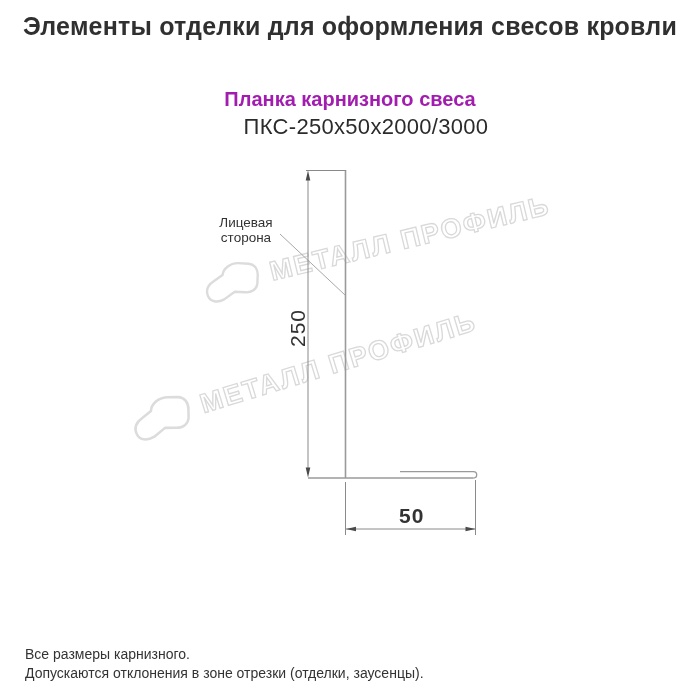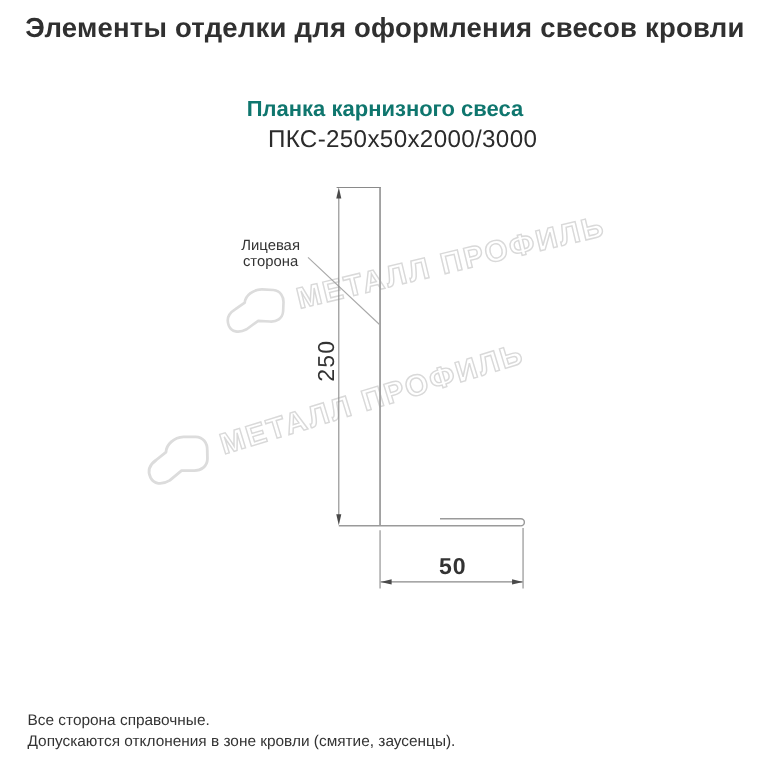--- a/index.html
+++ b/index.html
@@ -8,21 +8,21 @@
     font-family:"Liberation Sans", sans-serif;overflow:hidden;
   }
   .abs{position:absolute;}
   
   .title{
     left:0;right:0;top:12px;text-align:center;
     font-size:25px;font-weight:bold;color:#303030;letter-spacing:0.2px;
   }
   .product-name{
     left:0;right:0;top:88px;text-align:center;
-    font-size:20px;font-weight:bold;color:#0f766e;
+    font-size:20px;font-weight:bold;color:#a21caf;
   }
   .product-code{
     left:0;right:0;top:114px;text-align:center;
     font-size:22px;font-weight:normal;color:#2b2b2b;letter-spacing:0.3px;padding-left:32px;
   }
   
   .footnotes{
     left:25px;top:645px;font-size:14px;color:#333;line-height:19px;
   }
   
@@ -100,17 +100,17 @@
 
   <div class="abs face-label">
     <div>Лицевая</div>
     <div>сторона</div>
   </div>
 
   <div class="abs dim-250">250</div>
   <div class="abs dim-50">50</div>
 
   <div class="abs footnotes">
-    <div>Все сторона справочные.</div>
-    <div>Допускаются отклонения в зоне кровли (смятие, заусенцы).</div>
+    <div>Все размеры карнизного.</div>
+    <div>Допускаются отклонения в зоне отрезки (отделки, заусенцы).</div>
   </div>
 
 </div>
 
 </body></html>

